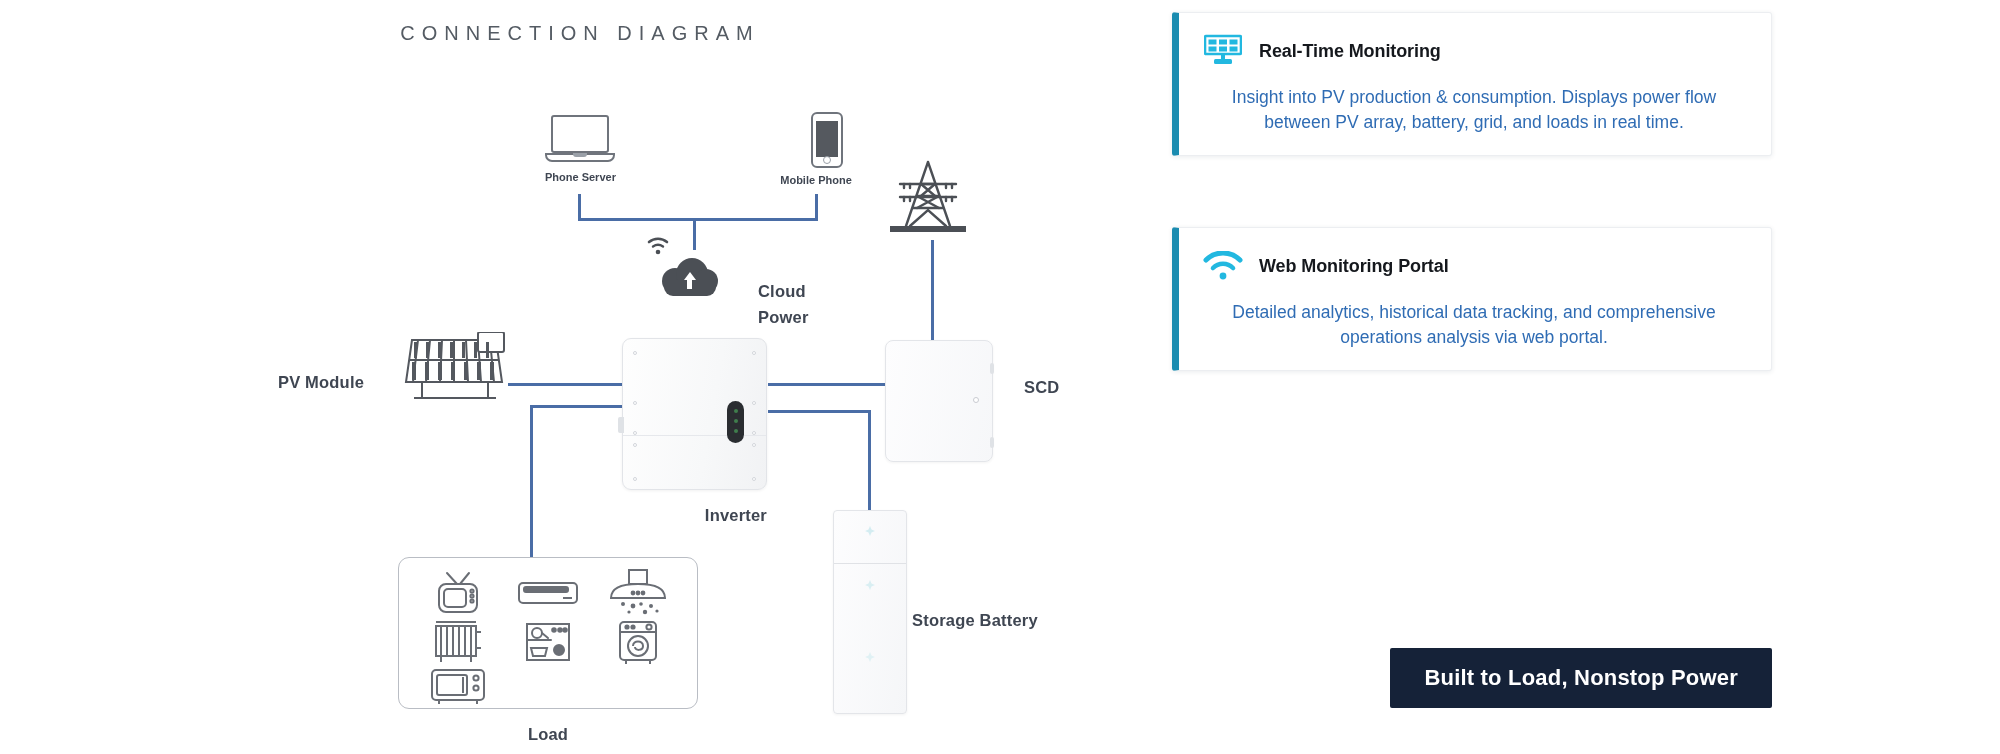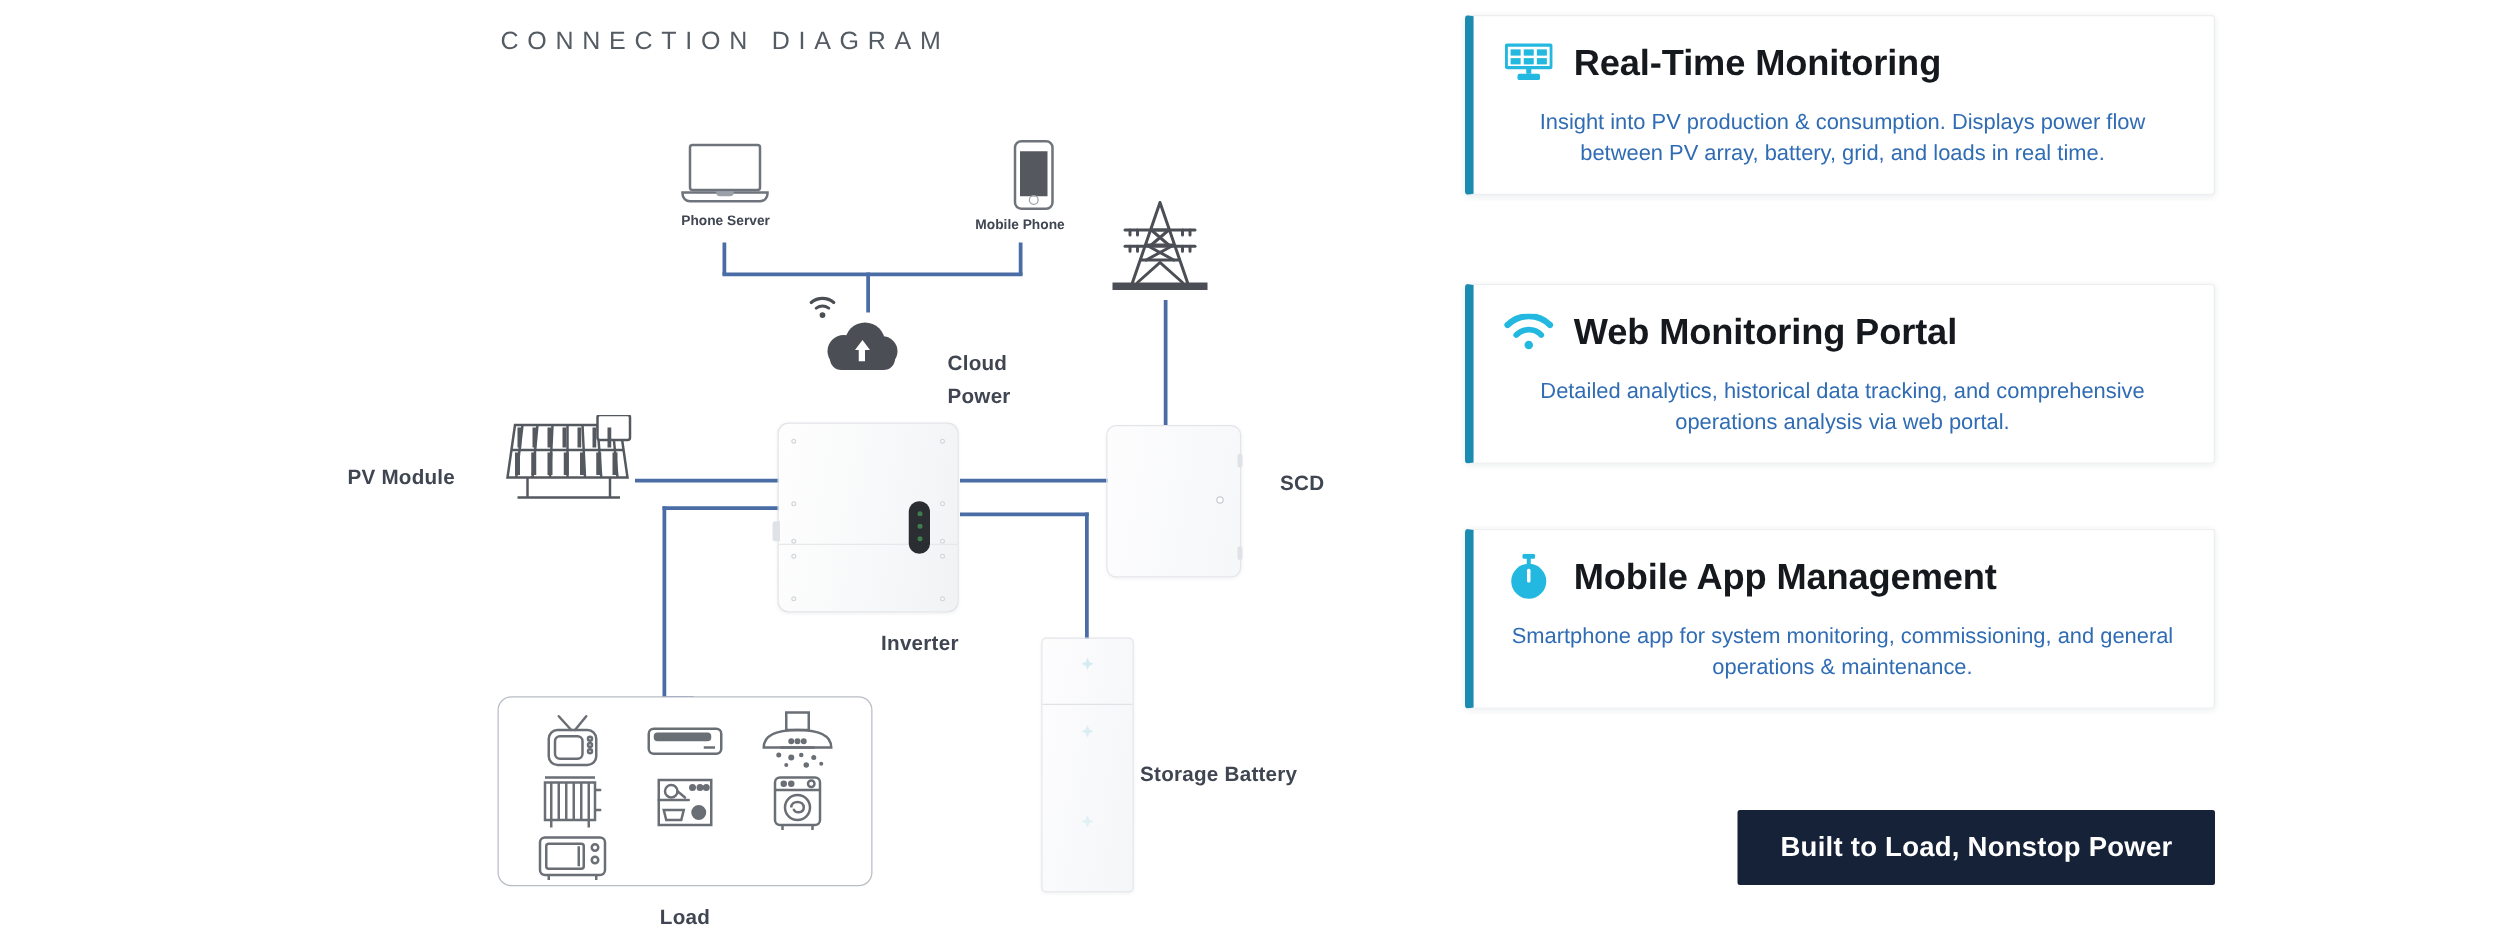--- a/index.html
+++ b/index.html
@@ -133,21 +133,21 @@
     position: absolute; left: 12px; width: 600px;
     background: #ffffff;
     border: 1px solid #eceef1;
     border-left: 7px solid #1b8cb0;
     border-radius: 3px;
     box-shadow: 0 1px 5px rgba(25,40,70,.09);
     padding: 18px 26px 20px 24px;
   }
   .card-head { display: flex; align-items: center; gap: 16px; }
   .card-icon { flex: 0 0 auto; width: 40px; height: 40px; display: flex; align-items: center; justify-content: center; }
-  .card-title { font-size: 29px; font-weight: bold; color: #15181d; letter-spacing: -.1px; }
+  .card-title { font-size: 18px; font-weight: bold; color: #15181d; letter-spacing: -.1px; }
   .card-body {
     margin-top: 14px; font-size: 17.5px; line-height: 1.44;
     color: #2f6cb4; max-width: 560px; text-align: center;
   }
   .banner {
     position: absolute; right: 228px; bottom: 46px;
     background: #152238; color: #ffffff;
     font-size: 22px; font-weight: bold; letter-spacing: .2px;
     padding: 17px 34px; border-radius: 2px; white-space: nowrap;
   }
@@ -435,31 +435,17 @@
               <path d="M10 17 A14 14 0 0 1 30 17" stroke-width="4.6"></path>
             </g>
             <circle cx="20" cy="25" r="3.4" fill="#22b8e0"></circle>
           </svg>
         </div>
         <div class="card-title">Web Monitoring Portal</div>
       </div>
       <div class="card-body">Detailed analytics, historical data tracking, and comprehensive operations analysis via web portal.</div>
     </div>
 
-    <div class="card" style="top:423px;">
-      <div class="card-head">
-        <div class="card-icon">
-          <svg width="34" height="38" viewBox="0 0 34 38">
-            <rect x="12" y="0" width="10" height="4" rx="1.2" fill="#22b8e0"></rect>
-            <circle cx="17" cy="22" r="14" fill="#22b8e0"></circle>
-            <rect x="15.4" y="3" width="3.2" height="8" fill="#22b8e0"></rect>
-            <rect x="15.6" y="12" width="2.8" height="11" rx="1.2" fill="#ffffff"></rect>
-          </svg>
-        </div>
-        <div class="card-title">Mobile App Management</div>
-      </div>
-      <div class="card-body">Smartphone app for system monitoring, commissioning, and general operations &amp; maintenance.</div>
-    </div>
 
     <div class="banner">Built to Load, Nonstop Power</div>
 
   </div>
 </div>
 
 </body></html>

